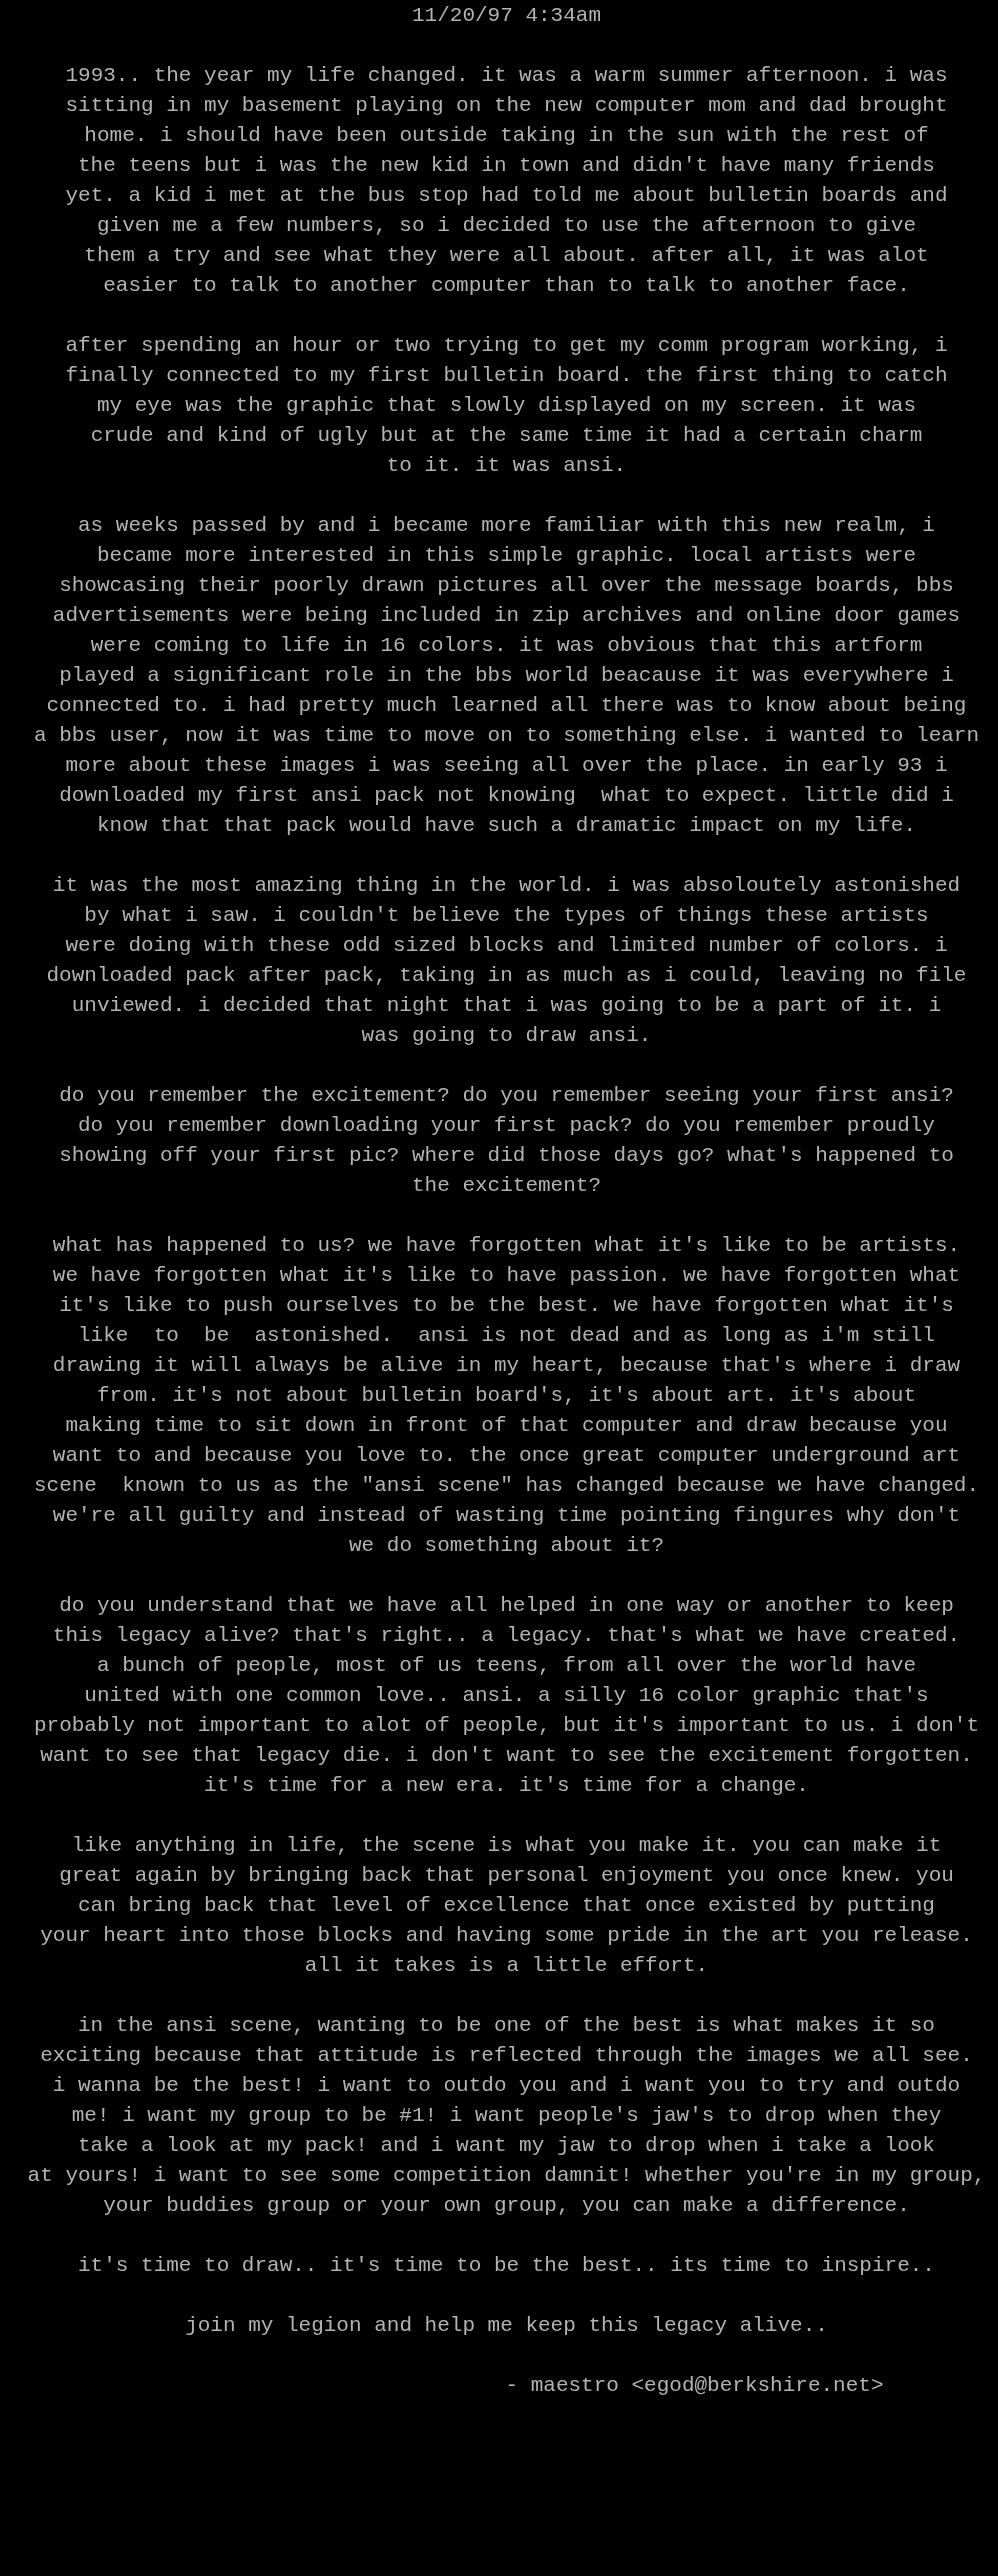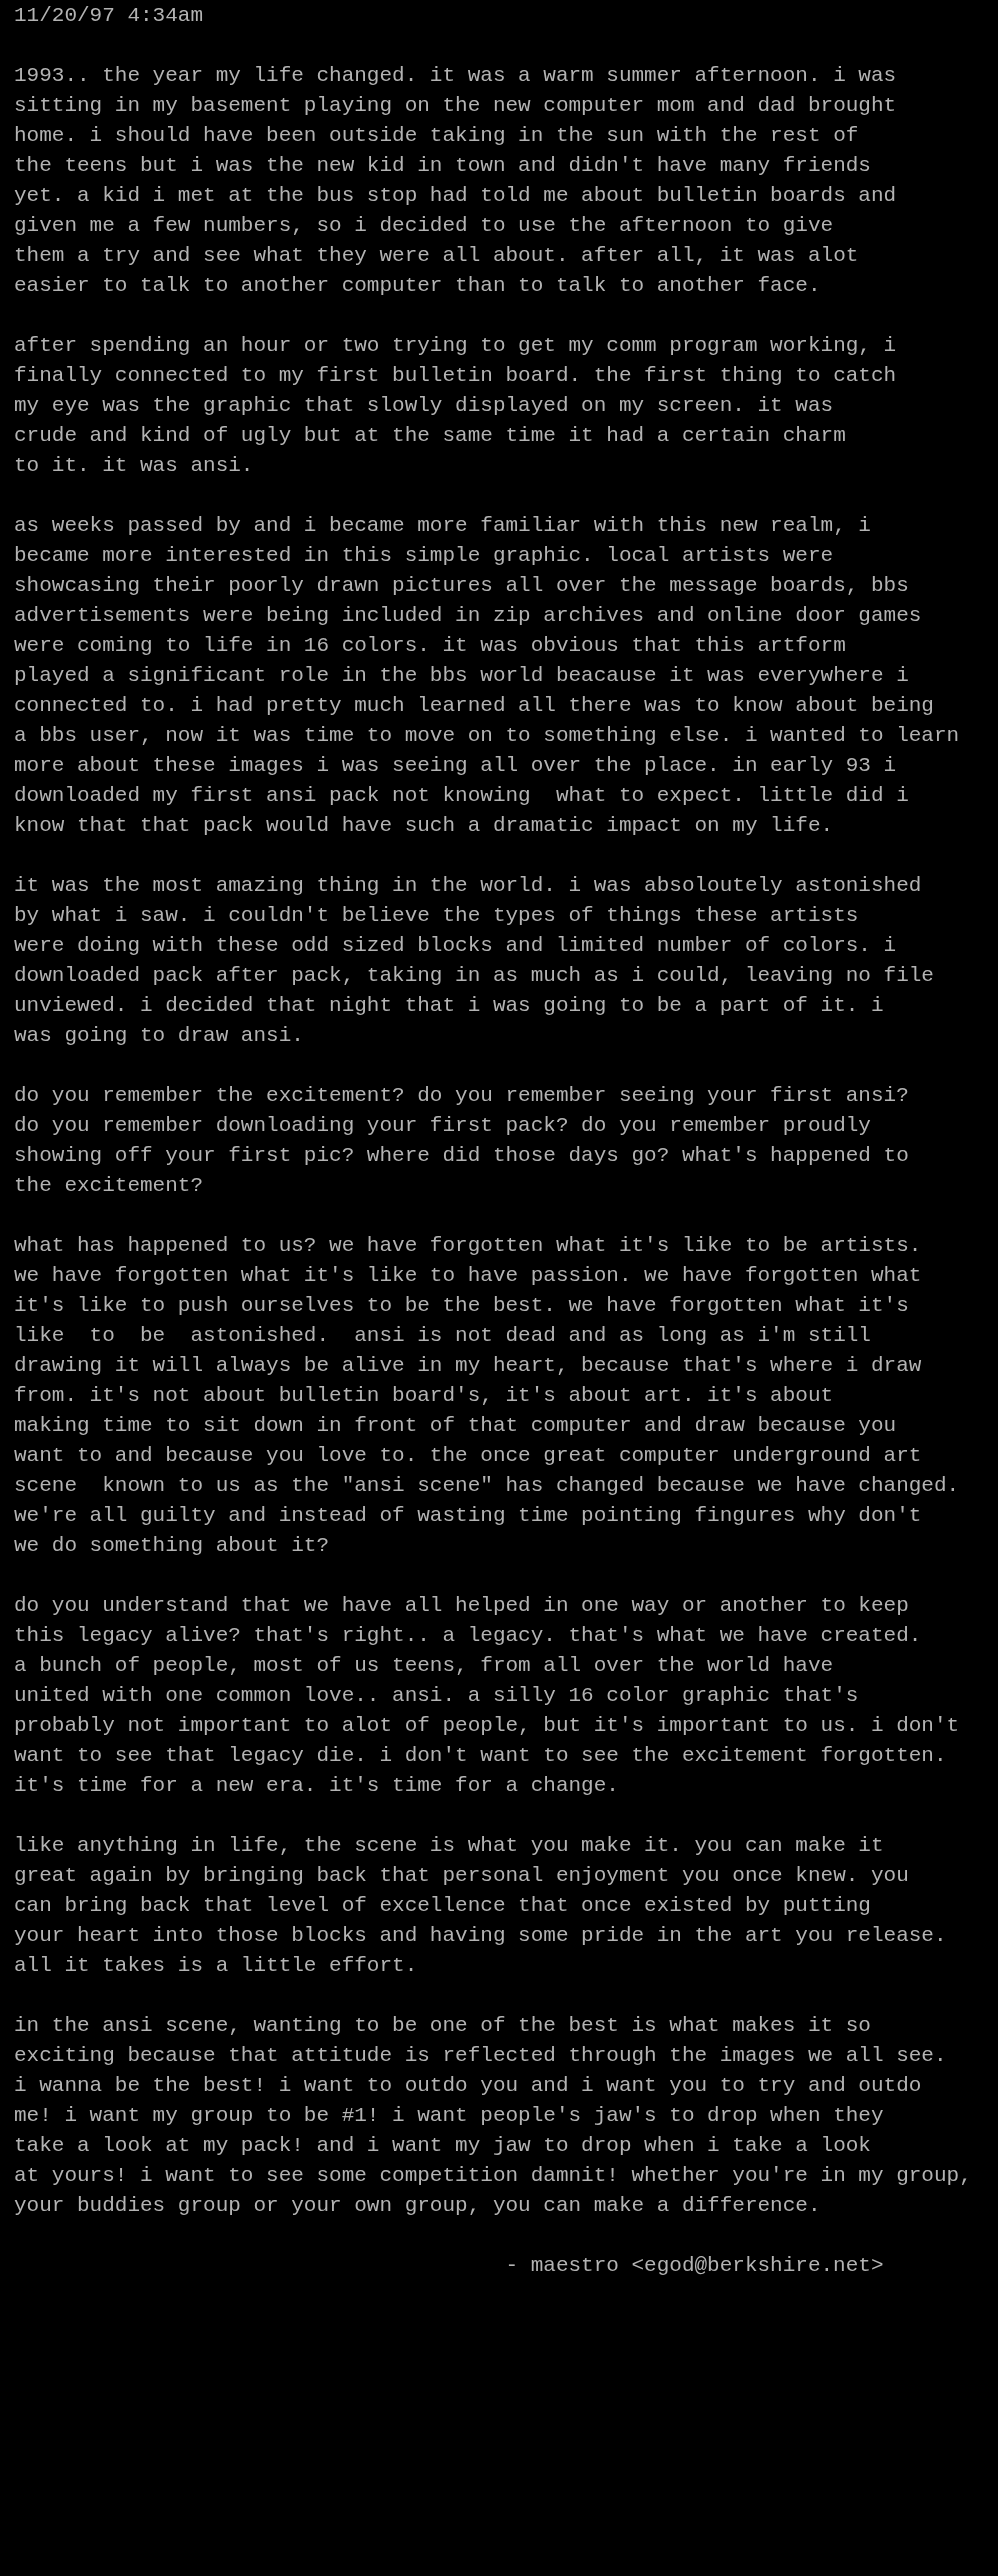--- a/index.html
+++ b/index.html
@@ -18,20 +18,21 @@
     font-family: "Liberation Mono", "DejaVu Sans Mono", monospace;
     font-size: 21px;
     line-height: 30px;
     font-weight: normal;
     color: #b3b3b3;
   }
   .para {
     margin: 0 0 30px 0;
     white-space: pre;
     letter-spacing: 0;
+    text-align: center;
   }
   .sig {
     margin: 0;
     padding-left: 39ch;
     white-space: pre;
   }
 </style>
 </head>
 <body>
 
@@ -95,16 +96,18 @@
 can bring back that level of excellence that once existed by putting
 your heart into those blocks and having some pride in the art you release.
 all it takes is a little effort.</div>
       <div class="para">in the ansi scene, wanting to be one of the best is what makes it so
 exciting because that attitude is reflected through the images we all see.
 i wanna be the best! i want to outdo you and i want you to try and outdo
 me! i want my group to be #1! i want people's jaw's to drop when they
 take a look at my pack! and i want my jaw to drop when i take a look
 at yours! i want to see some competition damnit! whether you're in my group,
 your buddies group or your own group, you can make a difference.</div>
+      <div class="para">it's time to draw.. it's time to be the best.. its time to inspire..</div>
+      <div class="para">join my legion and help me keep this legacy alive..</div>
     </div>
   <div class="sig">- maestro &lt;egod@berkshire.net&gt;</div>
 </div>
 
 
 </body></html>

